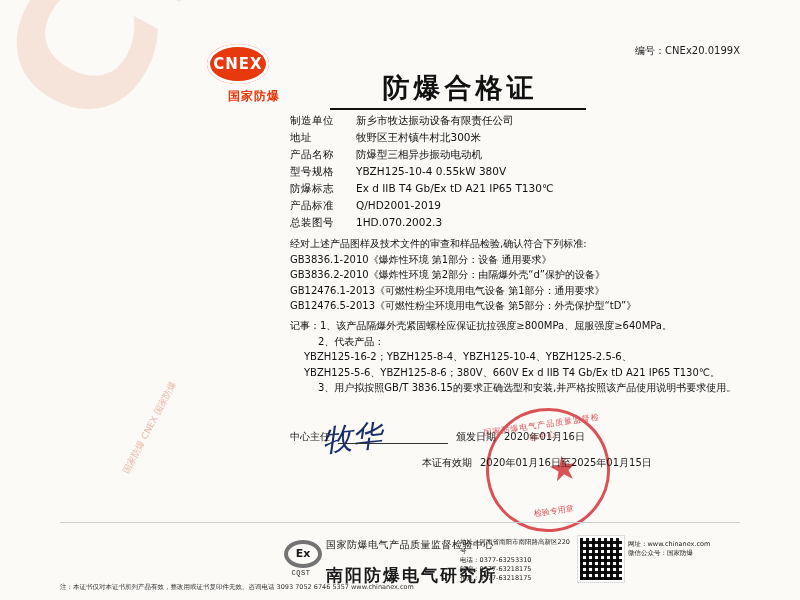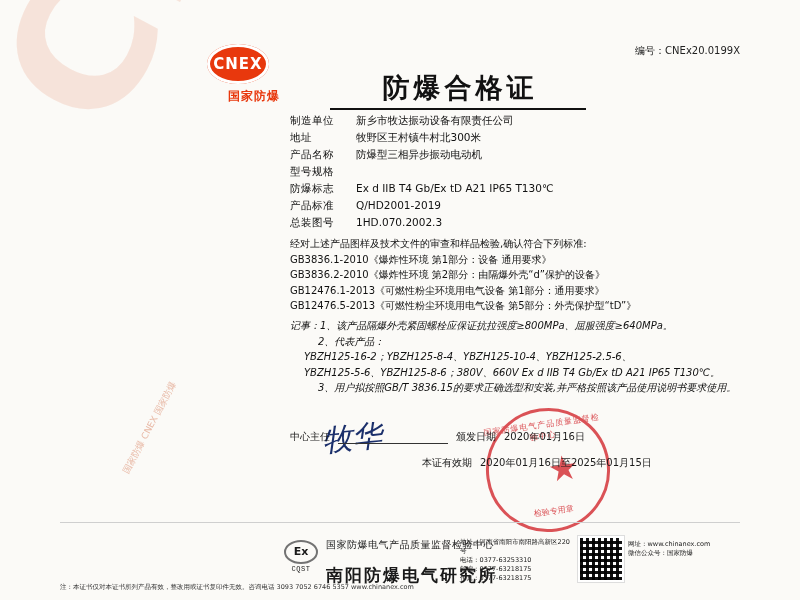--- a/index.html
+++ b/index.html
@@ -79,21 +79,21 @@
   .info .lbl{width:66px;flex:0 0 66px;color:#111;letter-spacing:.5px;}
   .info .val{flex:1;color:#111;}
   
   .std{
     position:absolute;left:290px;top:236px;width:450px;
     font-size:10px;line-height:15.5px;color:#111;
   }
   
   .notes{
     position:absolute;left:290px;top:318px;width:450px;
-    font-size:10px;line-height:15.5px;color:#111;font-style:italic;
+    font-size:10px;line-height:15.5px;color:#111;
   }
   .notes .n-line{white-space:nowrap;}
   
   .sig{
     position:absolute;left:290px;top:430px;width:450px;font-size:10px;
   }
   .sig .line1{display:flex;align-items:flex-start;}
   .sig .line2{display:flex;align-items:flex-end;margin-top:12px;}
   .sig .k{white-space:nowrap;}
   .sig .u{
@@ -128,21 +128,21 @@
   .footer{
     position:absolute;left:0;bottom:0;width:800px;height:78px;
   }
   .foot-rule{
     position:absolute;left:60px;top:0;width:680px;height:1px;background:#cfcfcf;
   }
   .ex-badge{
     position:absolute;left:284px;top:18px;width:34px;text-align:center;
   }
   .ex-badge .ex{
-    width:30px;height:20px;border:2px solid #737373;border-radius:50%;
+    width:30px;height:20px;border:4px solid #737373;border-radius:50%;
     font-size:11px;font-weight:bold;line-height:20px;margin:0 auto;
   }
   .ex-badge .cost{font-size:7px;letter-spacing:.5px;margin-top:1px;font-family:Liberation Mono, monospace;}
   .foot-names{
     position:absolute;left:326px;top:16px;
   }
   .foot-names .l1{font-size:10px;letter-spacing:.5px;}
   .foot-names .l2{font-size:17px;font-weight:bold;letter-spacing:2px;margin-top:12px;}
   .foot-contact{
     position:absolute;left:460px;top:16px;font-size:6.5px;line-height:9px;color:#222;width:110px;
@@ -193,20 +193,21 @@
     <div class="row">
       <div class="lbl">地址</div>
       <div class="val">牧野区王村镇牛村北300米</div>
     </div>
     <div class="row">
       <div class="lbl">产品名称</div>
       <div class="val">防爆型三相异步振动电动机</div>
     </div>
     <div class="row">
       <div class="lbl">型号规格</div>
+      <div class="val">YBZH125-10-4    0.55kW    380V</div>
     </div>
     <div class="row">
       <div class="lbl">防爆标志</div>
       <div class="val">Ex d IIB T4 Gb/Ex tD A21 IP65 T130℃</div>
     </div>
     <div class="row">
       <div class="lbl">产品标准</div>
       <div class="val">Q/HD2001-2019</div>
     </div>
     <div class="row">

